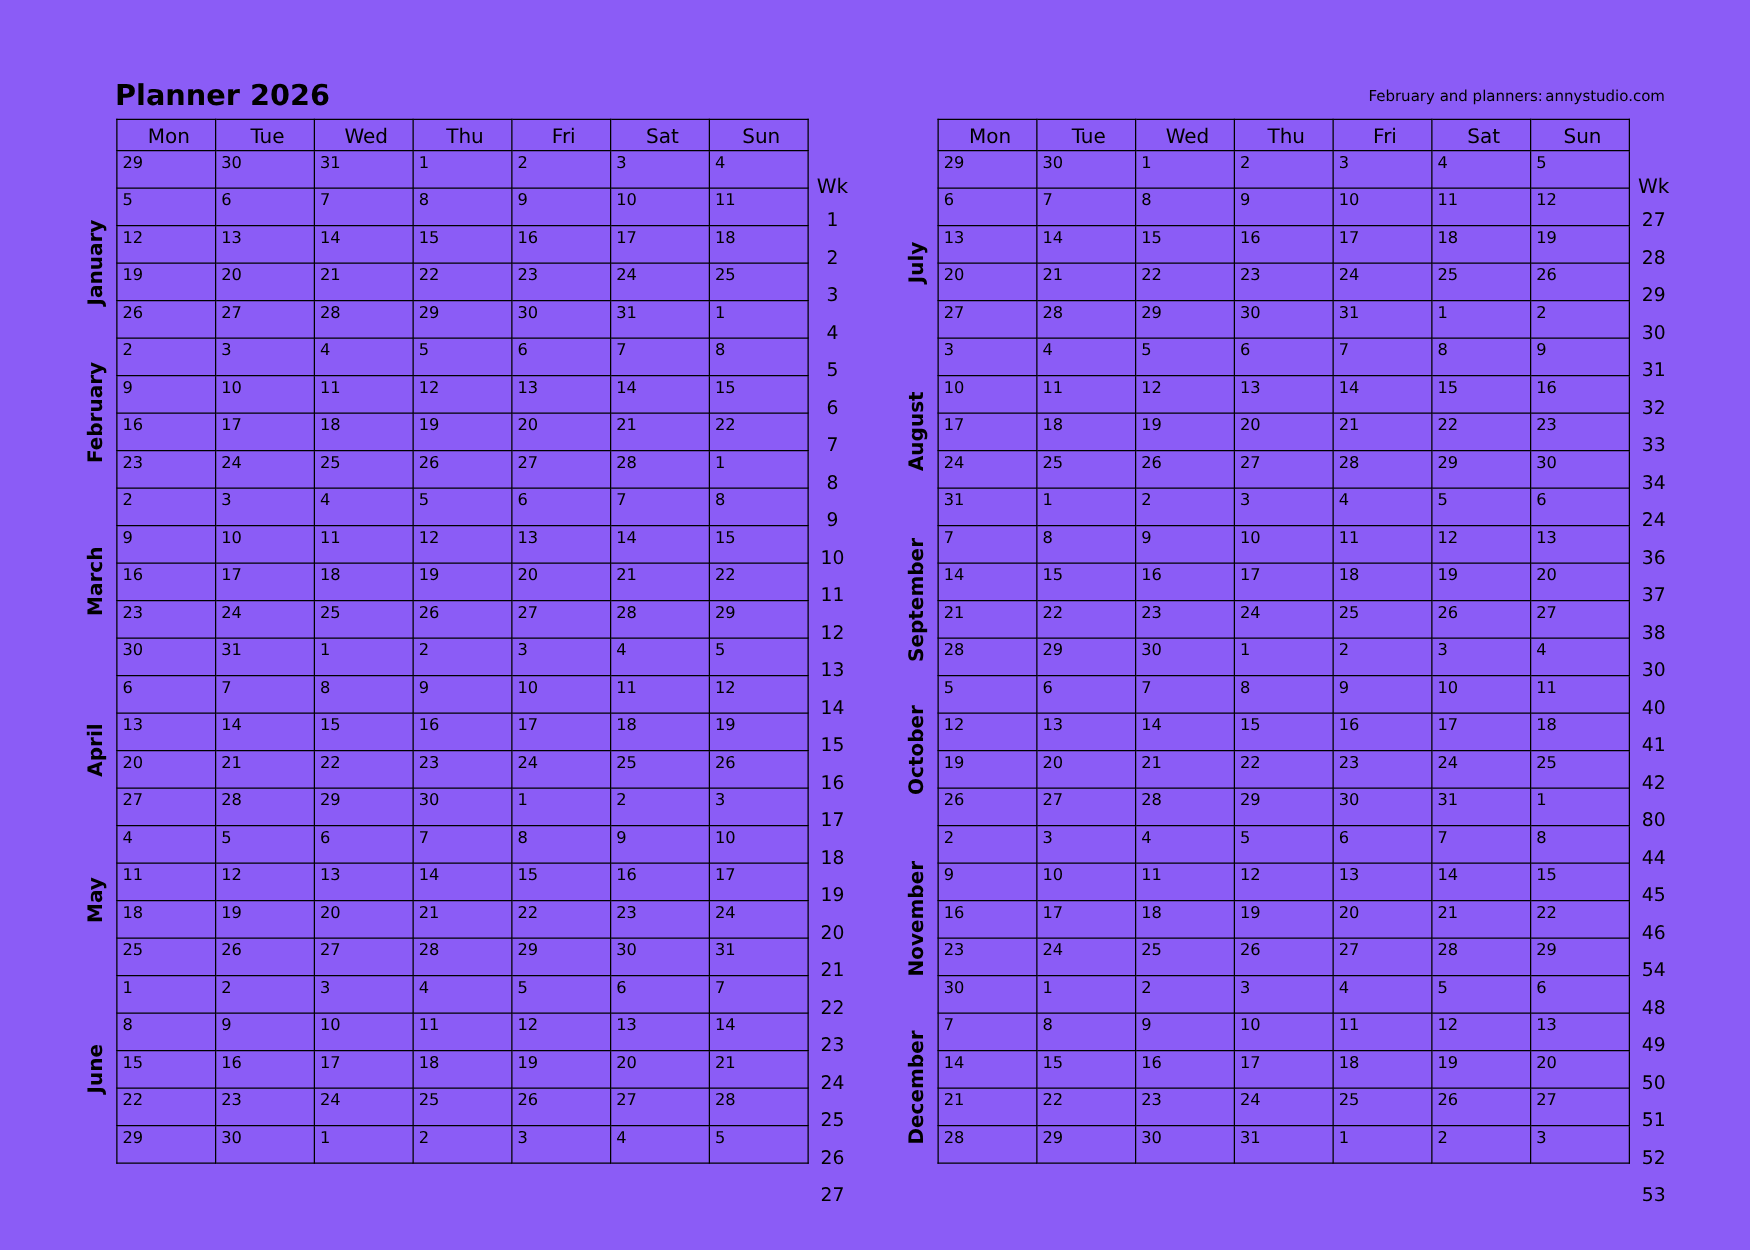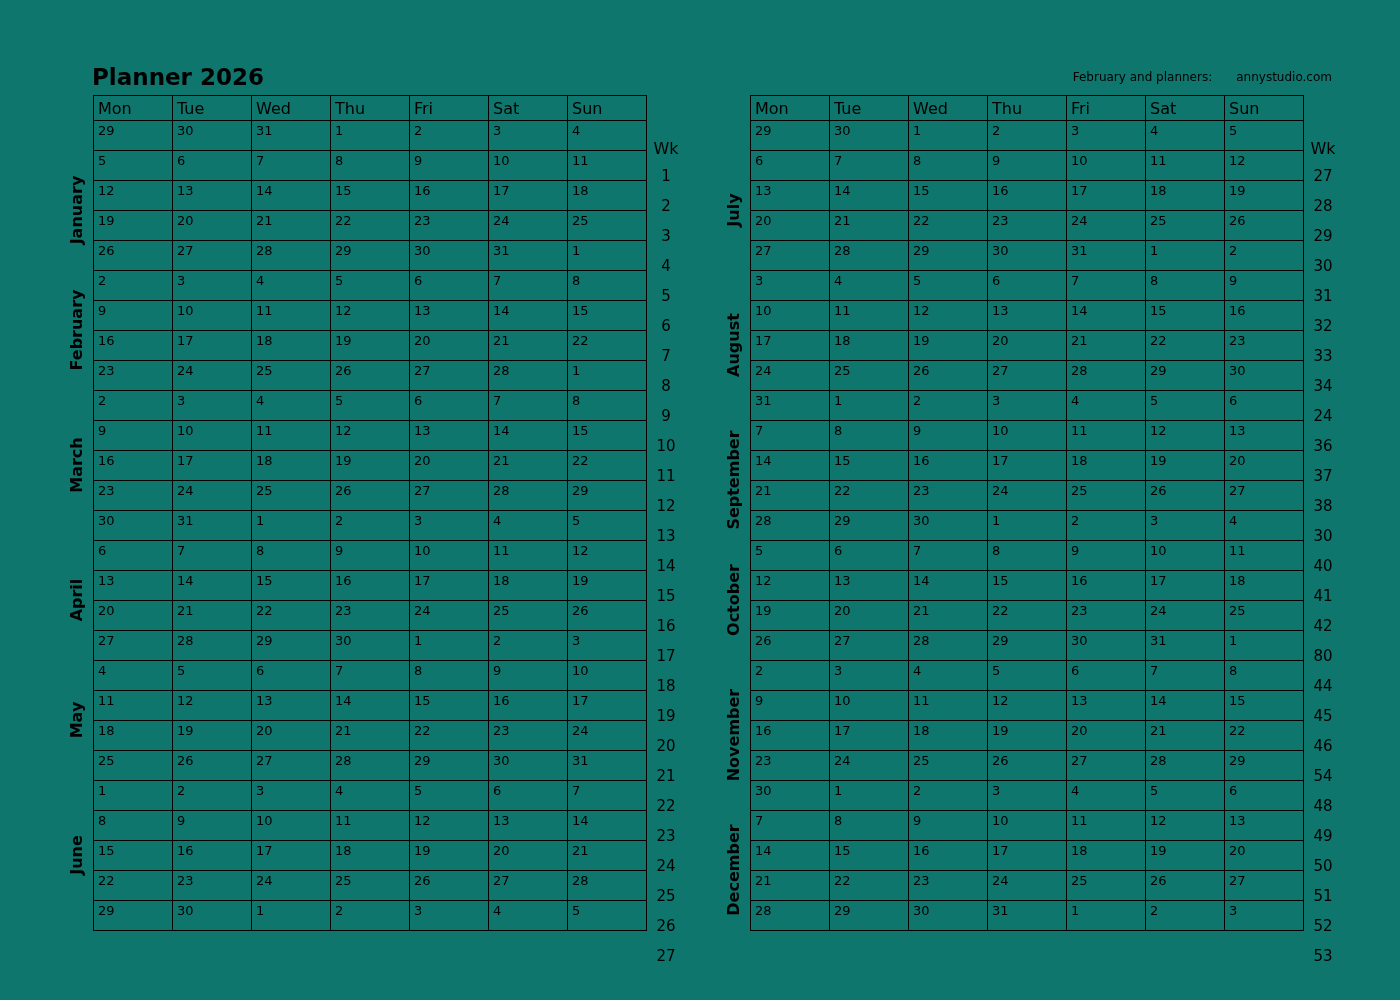--- a/index.html
+++ b/index.html
@@ -1,29 +1,29 @@
 <!DOCTYPE html>
 <html><head>
 <meta charset="utf-8">
 <style>
   html,body { margin:0; padding:0; background:#fff; }
   body { width:1400px; height:1000px; font-family:"DejaVu Sans","Liberation Sans",sans-serif; color:#000; }
-  .page { position:relative; width:1400px; height:1000px; overflow:hidden; background:#0f766e; }
+  .page { position:relative; width:1400px; height:1000px; overflow:hidden; background:#8b5cf6; }
 
   .title { position:absolute; left:92px; top:64px; font-size:23px; font-weight:bold; white-space:nowrap; }
   .credit { position:absolute; right:68px; top:70px; font-size:12px; white-space:nowrap; }
-  .credit .site { margin-left:24px; }
+  .credit .site { margin-left:2px; }
 
   .panel { position:absolute; top:95px; width:600px; height:840px; }
   .panel.left  { left:93px; }
   .panel.right { left:750px; }
 
   table.cal { border-collapse:collapse; table-layout:fixed; }
   table.cal th, table.cal td { box-sizing:border-box; width:79px; border:1px solid #000; }
-  th.dh { height:25px; font-size:16px; font-weight:normal; text-align:left; vertical-align:middle; padding:0 0 0 4px; }
+  th.dh { height:25px; font-size:16px; font-weight:normal; text-align:center; vertical-align:middle; padding:0 0 0 4px; }
   td.dc { height:30px; font-size:13px; font-weight:normal; text-align:left; vertical-align:top; padding:3px 0 0 4px; line-height:1.15; }
   td.bt { border-top:3px solid #000; }
   td.bl { border-left:3px solid #000; }
   td.bb { border-bottom:4px solid #000; }
 
   .wk-col { position:absolute; left:555px; top:0; width:36px;margin-top:41px; }
   .wk-head { height:25px; font-size:16px; display:flex; align-items:center; justify-content:center; }
   .wk-num  { height:30px; font-size:15px; display:flex; align-items:center; justify-content:center; }
 
   .month-label {

